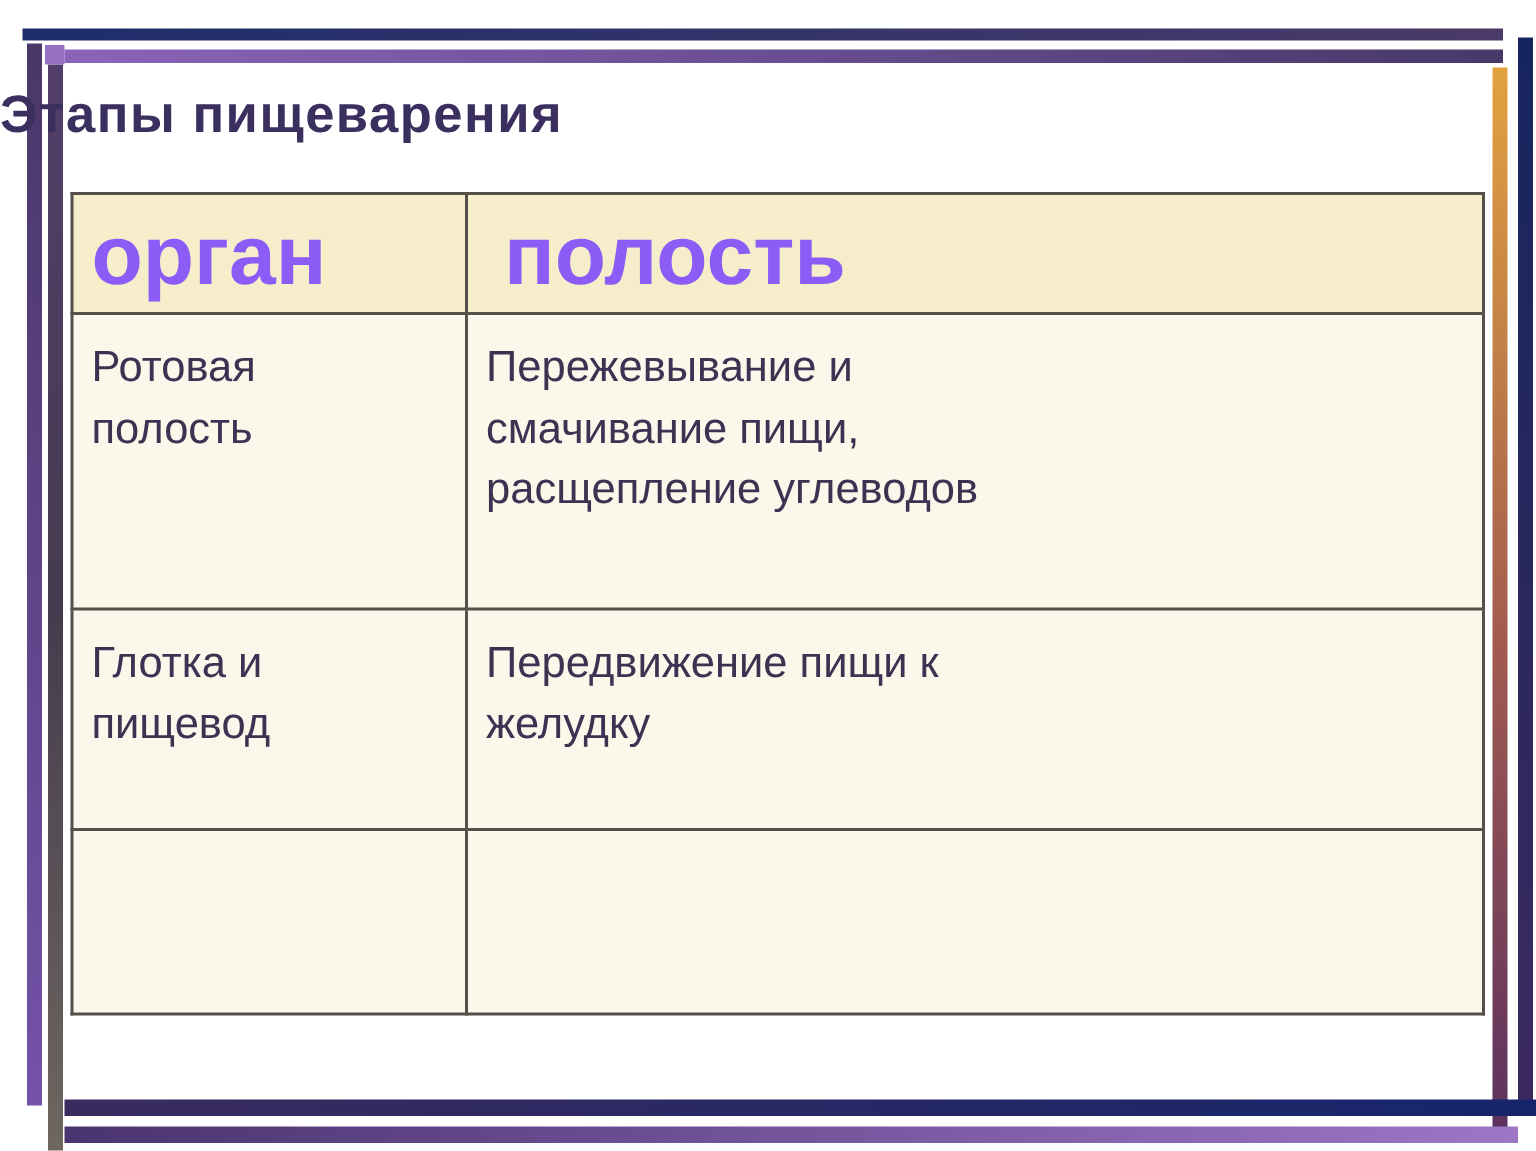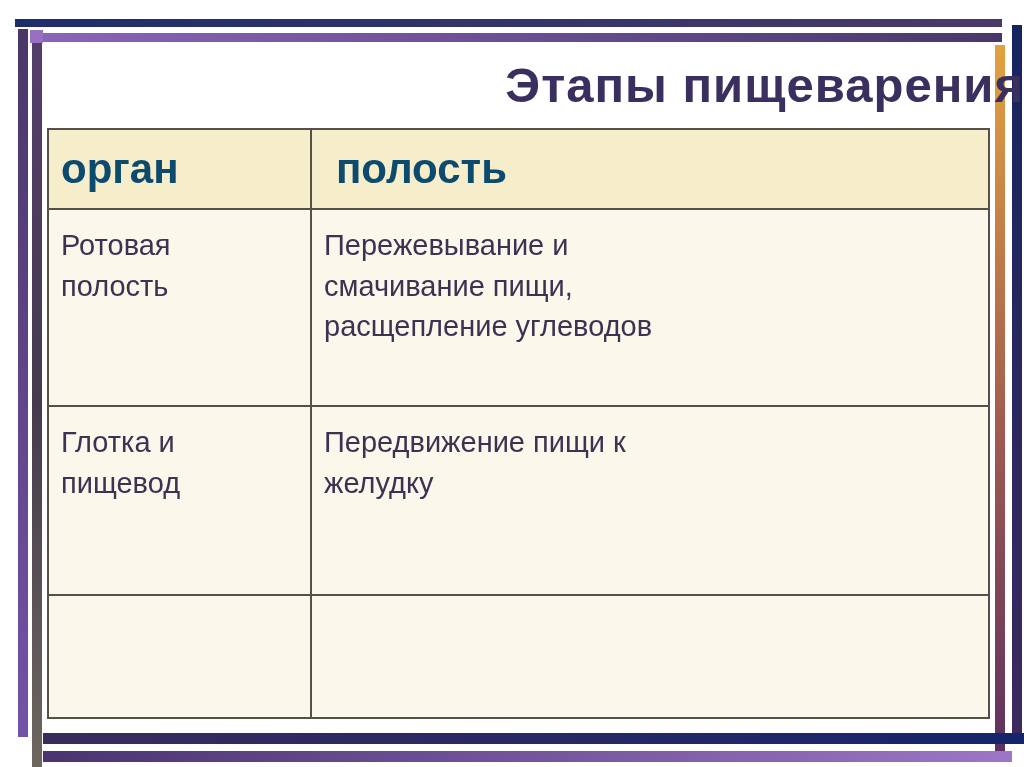--- a/index.html
+++ b/index.html
@@ -26,57 +26,57 @@
                       background: linear-gradient(#e2a23f, #a05a50 55%, #5c3060); }
   .line-right-navy  { left:1012px;top:25px;  width:10px;  height:719px;
                       background: linear-gradient(#16255e, #3c2a5e); }
   .line-bottom-navy { left:43px;  top:733px; width:981px; height:11px;
                       background: linear-gradient(to right, #3a2b5e, #16256b); }
   .line-bottom-purple{ left:43px; top:751px; width:969px; height:11px;
                       background: linear-gradient(to right, #4a3470, #9d76c6); }
 
   .slide-title {
     left: 0; top: 57px; width: 1024px;
-    text-align: right;
-    font-size: 49px; font-weight: bold;
+    text-align: left;
+    font-size: 35px; font-weight: bold;
     color: #3a2f5e;
     letter-spacing: 1px;
   }
 
   table.digestion {
     position: absolute;
     left: 47px; top: 128px;
     width: 943px; height: 547px;
     border-collapse: collapse;
     table-layout: fixed;
   }
   table.digestion th, table.digestion td {
     border: 2px solid #55504a;
   }
   table.digestion th {
     background: #f6edca;
-    color: #0c4a6e;
-    font-size: 42px; font-weight: bold;
+    color: #8b5cf6;
+    font-size: 56px; font-weight: bold;
     text-align: left; vertical-align: middle;
     padding: 0 0 0 12px;
   }
   table.digestion th.functions-header { padding-left: 24px; }
   table.digestion td {
     background: #fbf7ea;
     color: #3a3352;
     font-size: 29px; font-weight: normal;
     line-height: 1.4;
     text-align: left; vertical-align: top;
     padding: 15px 10px 10px 12px;
     white-space: pre-line;
   }
   .col-organ { width: 263px; }
   tr.header-row { height: 80px; }
   tr.row-1 { height: 197px; }
-  tr.row-2 { height: 189px; }
+  tr.row-2 { height: 147px; }
   tr.row-3 { height: 123px; }
 </style>
 </head>
 <body>
 
 <div class="abs line-left-purple"></div>
 <div class="abs line-right-orange"></div>
 <div class="abs line-right-navy"></div>
 <div class="abs line-bottom-navy"></div>
 <div class="abs line-bottom-purple"></div>

